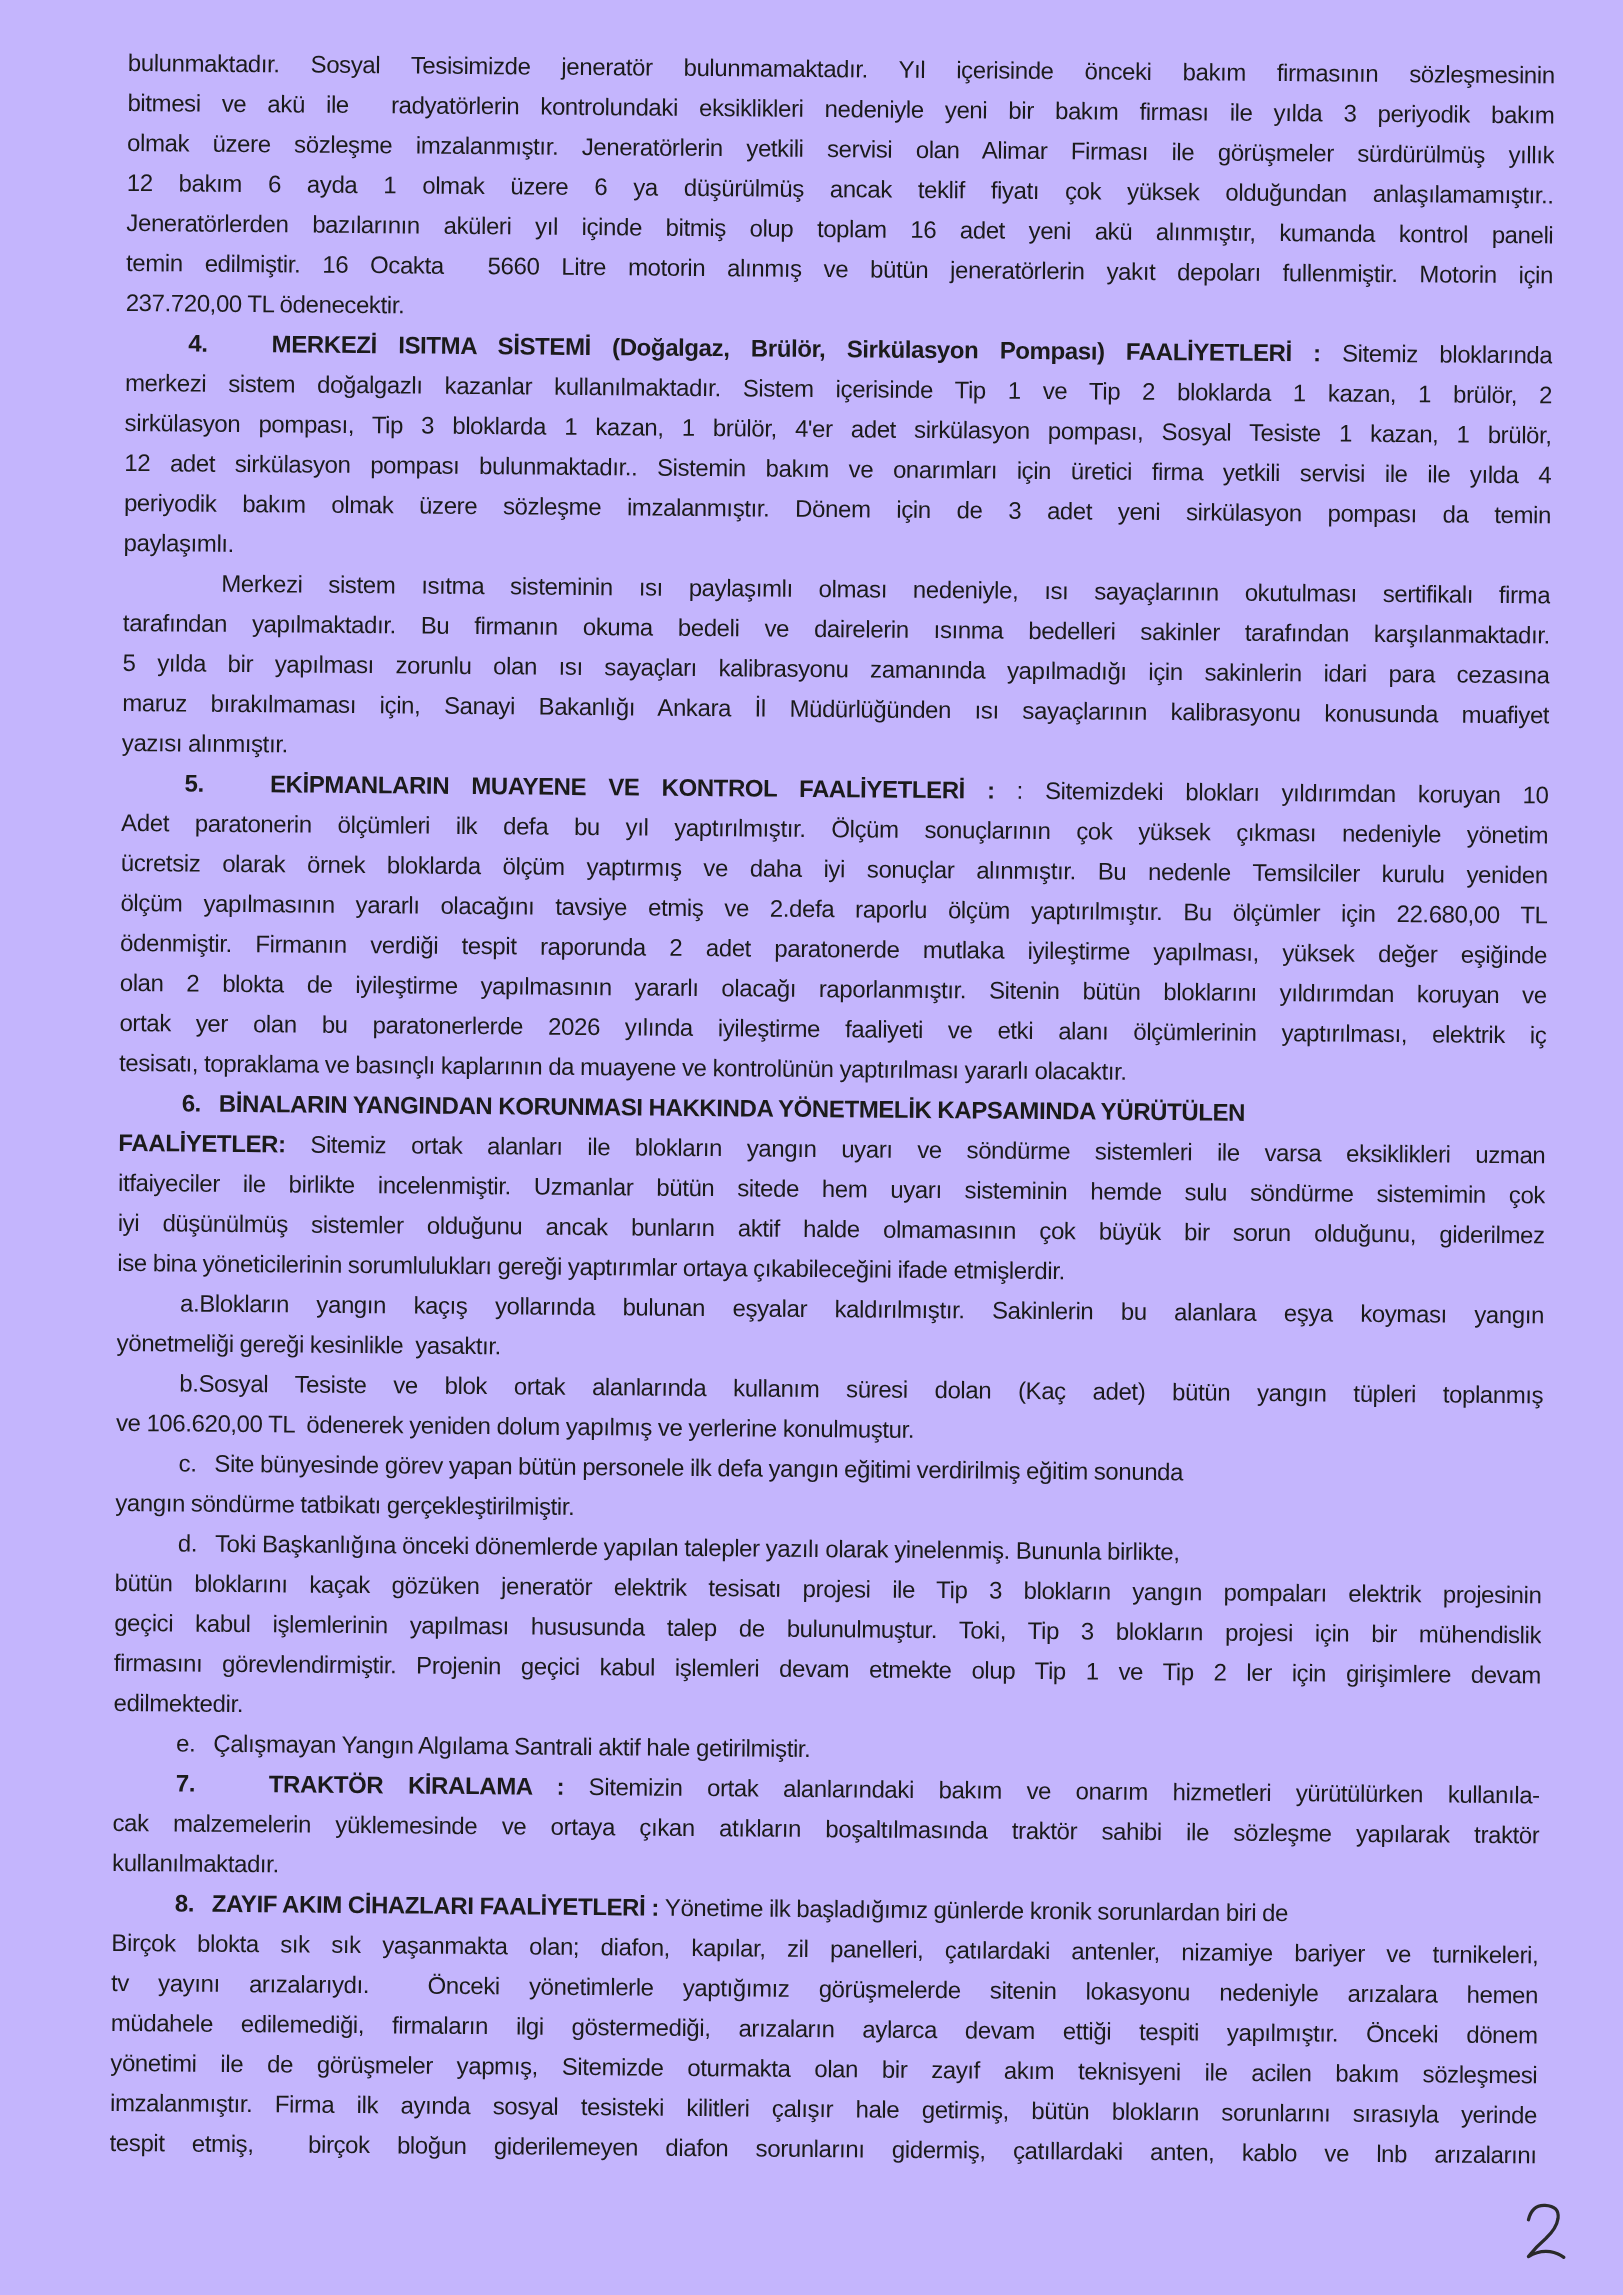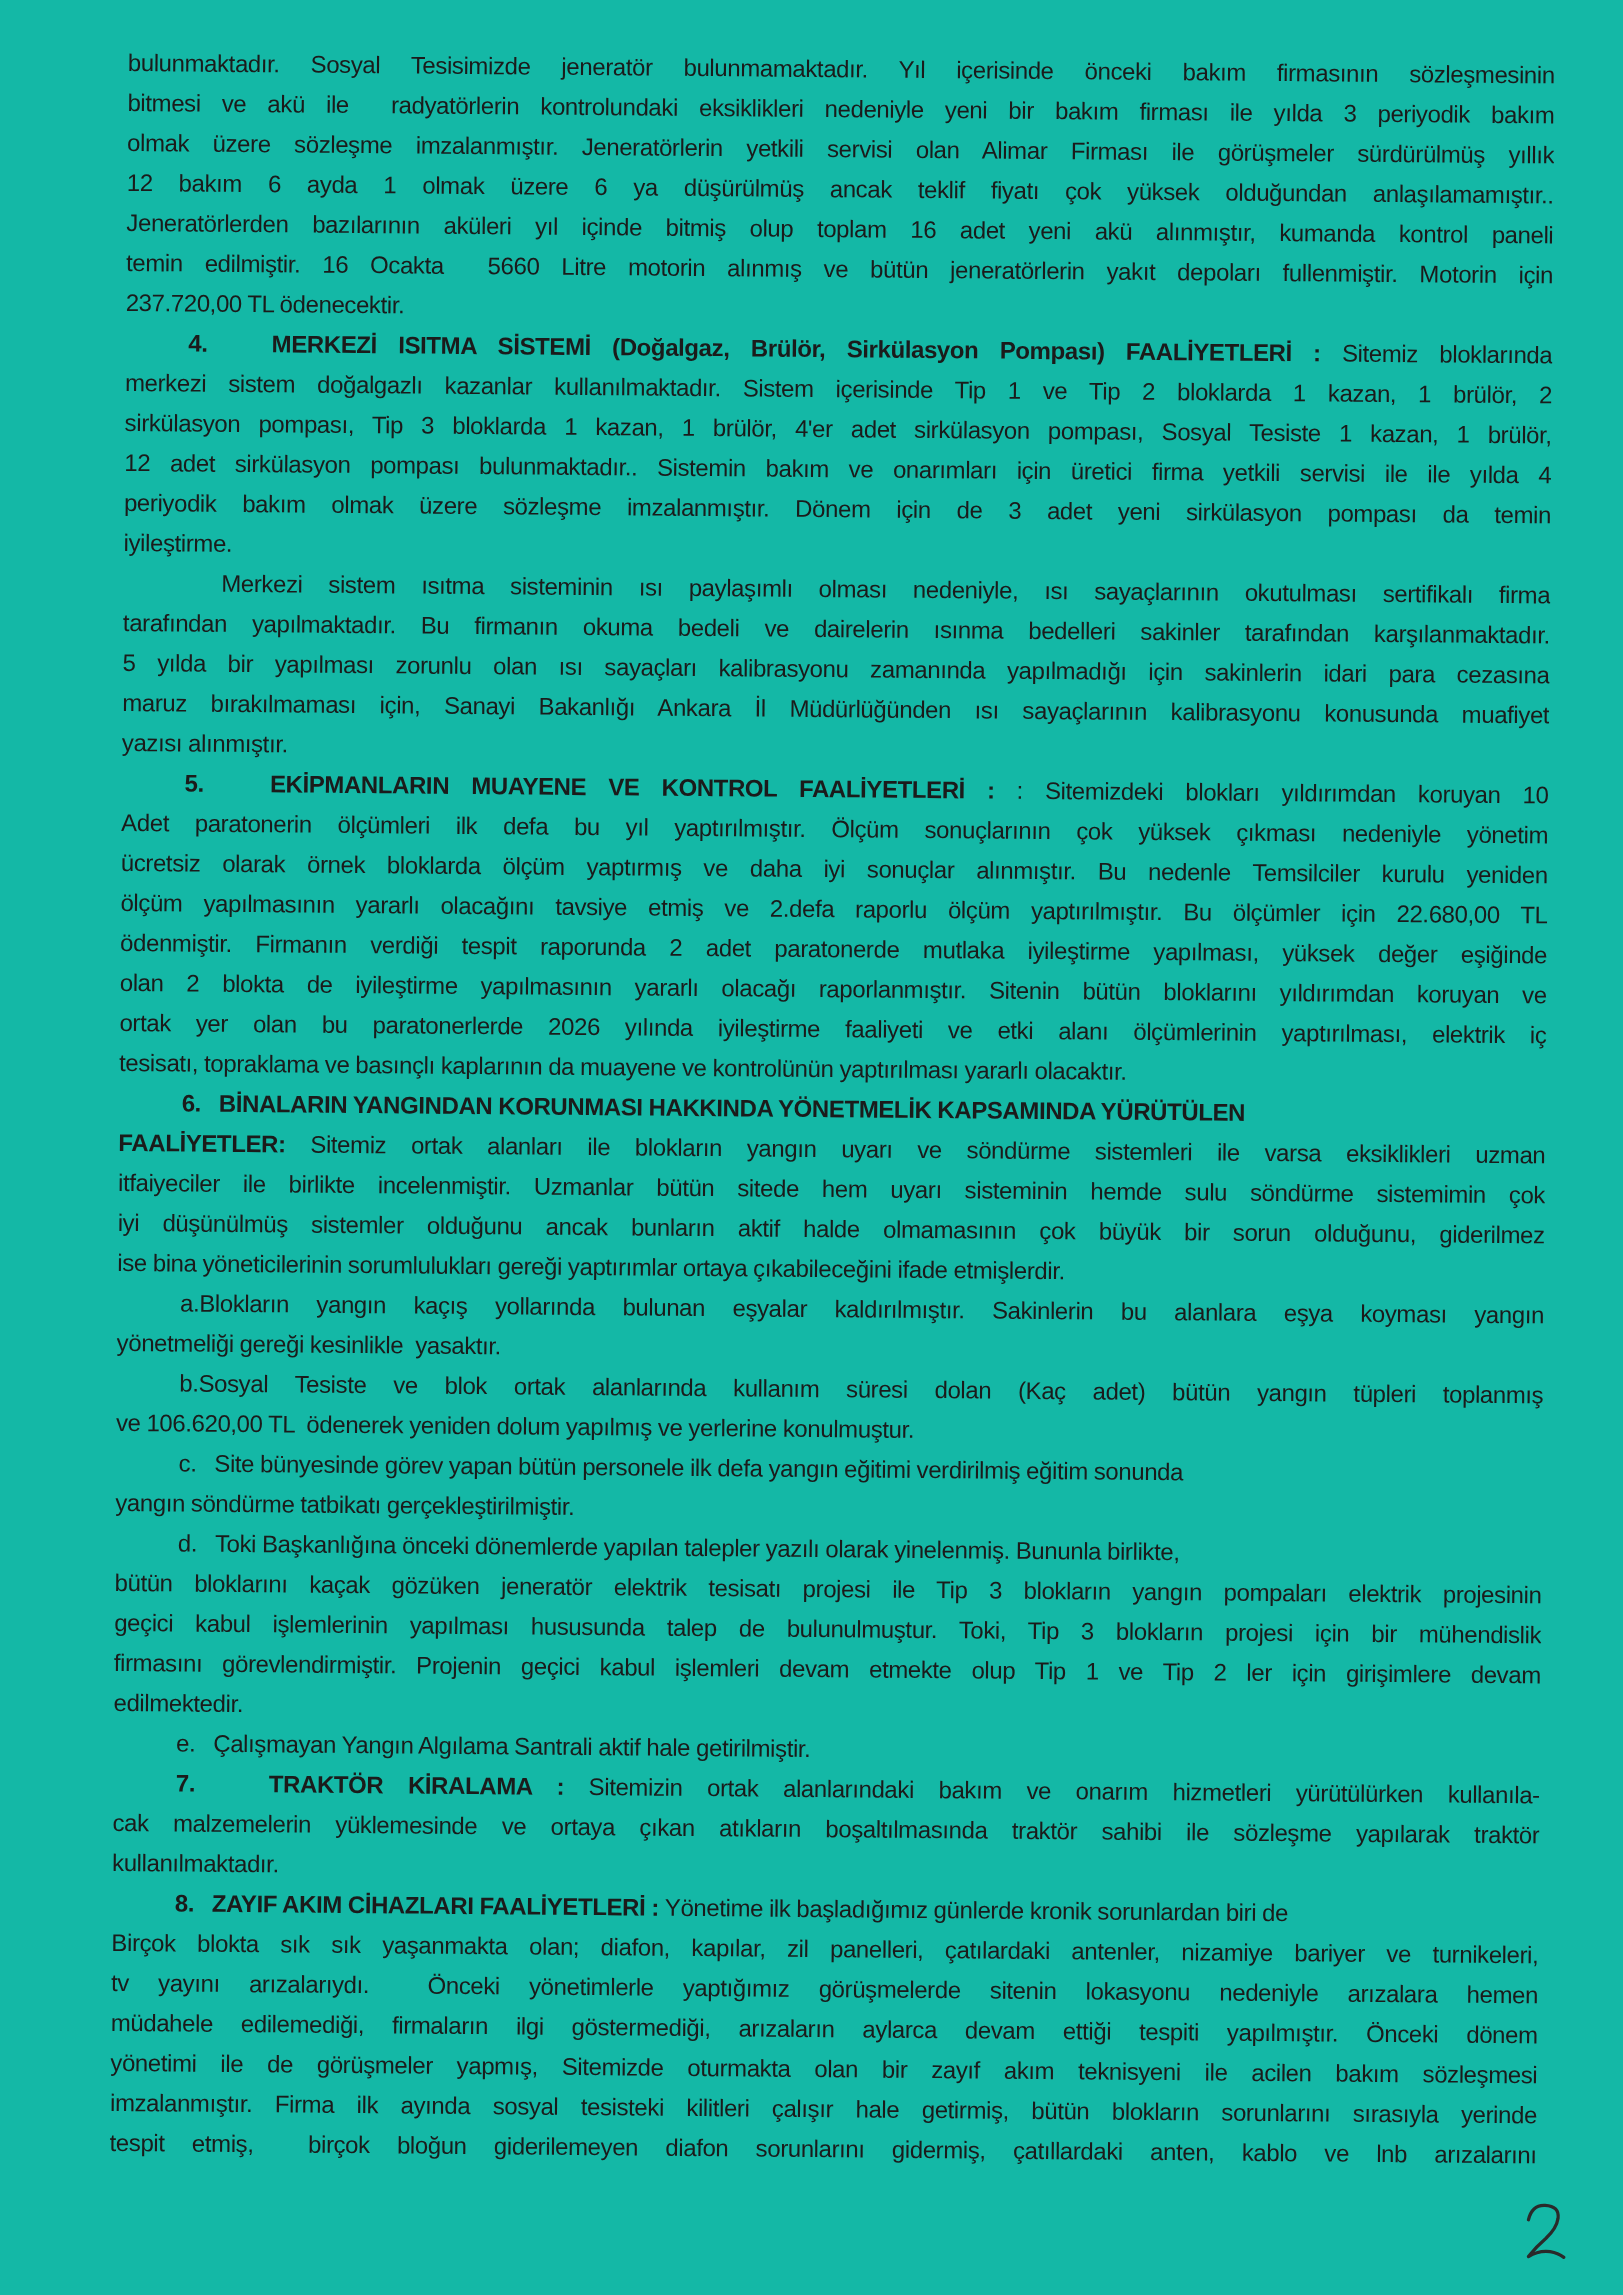--- a/index.html
+++ b/index.html
@@ -5,21 +5,21 @@
   html,body{margin:0;padding:0;}
   body{
     width:1623px;height:2295px;
     background:#f6f6f4;
     position:relative;
     overflow:hidden;
     font-family:"Liberation Sans",sans-serif;
   }
   .sheet{
     position:absolute;inset:0;
-    background:#14b8a6;
+    background:#c4b5fd;
   }
   .textblock{
     position:absolute;
     left:128px;top:43px;width:1427px;
     transform:rotate(0.5deg);
     transform-origin:0 0;
     color:#1b1b1b;
     font-size:24px;
     letter-spacing:-0.4px;
     word-spacing:-0.3px;
@@ -61,21 +61,21 @@
         <div class="line just"><span class="seg">Jeneratörlerden bazılarının aküleri yıl içinde bitmiş olup toplam 16 adet yeni akü alınmıştır, kumanda kontrol paneli</span></div>
         <div class="line just"><span class="seg">temin edilmiştir. 16 Ocakta &nbsp;5660 Litre motorin alınmış ve bütün jeneratörlerin yakıt depoları fullenmiştir. Motorin için</span></div>
         <div class="line"><span class="seg">237.720,00 TL ödenecektir.</span></div>
       </div>
       <div class="para">
         <div class="line just ind"><span class="seg b">4.&nbsp;&nbsp;&nbsp;MERKEZİ ISITMA SİSTEMİ (Doğalgaz, Brülör, Sirkülasyon Pompası) FAALİYETLERİ : </span><span class="seg">Sitemiz bloklarında</span></div>
         <div class="line just"><span class="seg">merkezi sistem doğalgazlı kazanlar kullanılmaktadır. Sistem içerisinde Tip 1 ve Tip 2 bloklarda 1 kazan, 1 brülör, 2</span></div>
         <div class="line just"><span class="seg">sirkülasyon pompası, Tip 3 bloklarda 1 kazan, 1 brülör, 4'er adet sirkülasyon pompası, Sosyal Tesiste 1 kazan, 1 brülör,</span></div>
         <div class="line just"><span class="seg">12 adet sirkülasyon pompası bulunmaktadır.. Sistemin bakım ve onarımları için üretici firma yetkili servisi ile ile yılda 4</span></div>
         <div class="line just"><span class="seg">periyodik bakım olmak üzere sözleşme imzalanmıştır. Dönem için de 3 adet yeni sirkülasyon pompası da temin</span></div>
-        <div class="line"><span class="seg">iyileştirme.</span></div>
+        <div class="line"><span class="seg">paylaşımlı.</span></div>
       </div>
       <div class="para">
         <div class="line just ind2"><span class="seg">Merkezi sistem ısıtma sisteminin ısı paylaşımlı olması nedeniyle, ısı sayaçlarının okutulması sertifikalı firma</span></div>
         <div class="line just"><span class="seg">tarafından yapılmaktadır. Bu firmanın okuma bedeli ve dairelerin ısınma bedelleri sakinler tarafından karşılanmaktadır.</span></div>
         <div class="line just"><span class="seg">5 yılda bir yapılması zorunlu olan ısı sayaçları kalibrasyonu zamanında yapılmadığı için sakinlerin idari para cezasına</span></div>
         <div class="line just"><span class="seg">maruz bırakılmaması için, Sanayi Bakanlığı Ankara İl Müdürlüğünden ısı sayaçlarının kalibrasyonu konusunda muafiyet</span></div>
         <div class="line"><span class="seg">yazısı alınmıştır.</span></div>
       </div>
       <div class="para">
         <div class="line just ind"><span class="seg b">5.&nbsp;&nbsp;&nbsp;EKİPMANLARIN MUAYENE VE KONTROL FAALİYETLERİ : </span><span class="seg">: Sitemizdeki blokları yıldırımdan koruyan 10</span></div>

